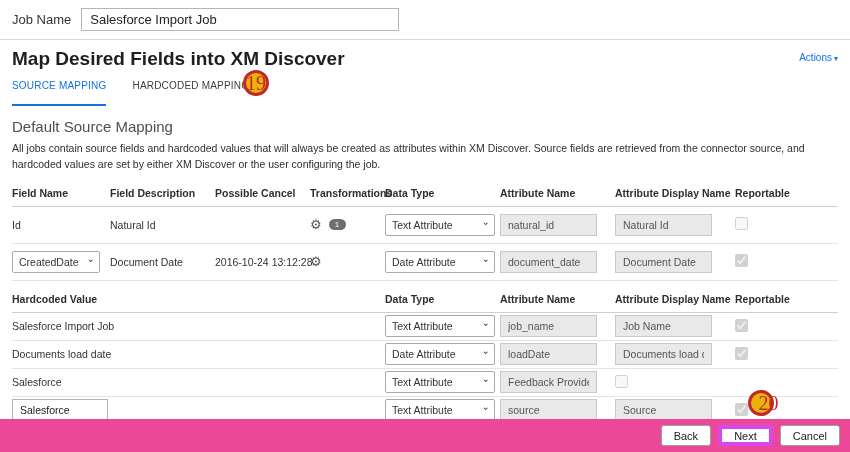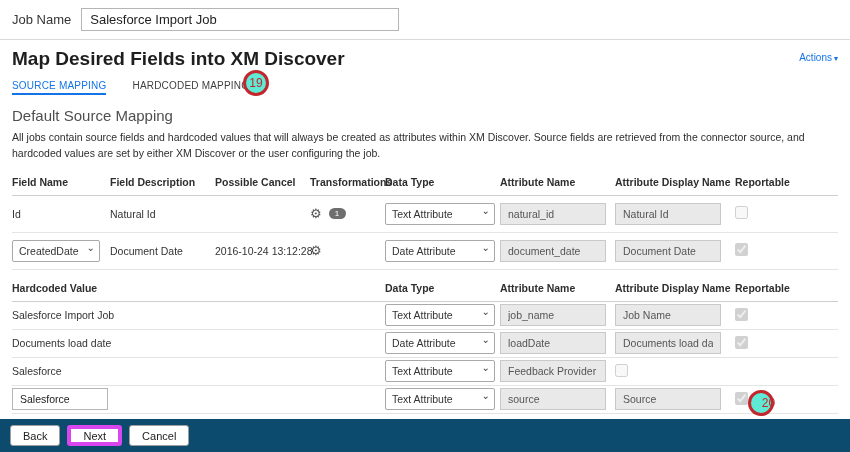--- a/index.html
+++ b/index.html
@@ -18,21 +18,21 @@
   .topbar input { width: 318px; height: 23px; border: 1px solid #b5b5b5; padding: 2px 8px; font-size: 13px; font-family: inherit; color: #222; }
 
   .page { padding: 8px 12px 0 12px; }
 
   .page-head { display: flex; justify-content: space-between; align-items: flex-start; }
   h1 { font-size: 19px; font-weight: bold; color: #1e1e1e; line-height: 22px; }
   .actions { font-size: 10px; color: #1473e6; cursor: pointer; white-space: nowrap; margin-top: 4px; }
   .actions .caret { font-size: 8px; margin-left: 2px; }
 
   .tabs { display: flex; gap: 26px; margin-top: 10px; }
-  .tab { font-size: 10px; letter-spacing: 0.2px; color: #3f3f3f; padding-bottom: 2px; border-bottom: 2px solid transparent; cursor: pointer; }
+  .tab { font-size: 10px; letter-spacing: 0.2px; color: #3f3f3f; padding-bottom: 13px; border-bottom: 2px solid transparent; cursor: pointer; }
   .tab.active { color: #1473e6; border-bottom-color: #1473e6; }
 
   .section-title { font-size: 15px; font-weight: 400; color: #4f4f4f; margin-top: 12px; }
   .section-desc { font-size: 10.5px; color: #2e2e2e; line-height: 1.5; margin-top: 6px; max-width: 828px; }
 
   
   .tbl { margin-top: 8px; }
   .tbl2 { margin-top: 6px; }
   .tr {
     display: grid;
@@ -62,49 +62,49 @@
     padding: 0 16px 0 6px; font-family: inherit; cursor: pointer;
   }
   .select-wrap::after {
     content: "⌄"; position: absolute; right: 5px; top: 2px;
     font-size: 10px; color: #444; pointer-events: none;
   }
   select.w-datatype { width: 110px; }
   select.w-field { width: 88px; }
 
   .ro-input {
-    width: 106px; height: 22px; background: #e9e9e9; border: 1px solid #c9c9c9;
+    width: 97px; height: 22px; background: #e9e9e9; border: 1px solid #c9c9c9;
     font-size: 10.5px; color: #555; padding: 0 7px; font-family: inherit;
   }
   .ed-input {
     width: 96px; height: 22px; background: #fff; border: 1px solid #b5b5b5;
     font-size: 10.5px; color: #222; padding: 0 7px; font-family: inherit;
   }
 
   input[type="checkbox"] { width: 13px; height: 13px; accent-color: #8b8b8b; }
 
   
   .footer {
     position: absolute; left: 0; right: 0; bottom: 0; height: 33px;
-    background: #0c4a6e; display: flex; align-items: center;
-    gap: 7px; padding: 0 10px; z-index: 5;
+    background: #ec4899; display: flex; align-items: center;
+    justify-content: flex-end; gap: 7px; padding: 0 10px; z-index: 5;
   }
   .btn {
     font-size: 11px; padding: 0 12px; height: 21px; background: #fff;
     border: 1px solid #9e9e9e; border-radius: 3px; color: #222;
     font-family: inherit; cursor: pointer;
   }
   .btn.primary { border: 4px solid #d946ef; }
 
   
   .step-badge {
     position: absolute; width: 26px; height: 26px;
-    border: 3px solid #c1272d; border-radius: 50%; background: #5eead4;
+    border: 3px solid #c1272d; border-radius: 50%; background: #eab308;
     color: #c1272d; display: flex; align-items: center; justify-content: center;
-    font-size: 12px; z-index: 10;
+    font-size: 20px; z-index: 10; font-family: Liberation Serif, serif;
   }
   .step-19 { left: 243px; top: 70px; }
   .step-20 { left: 748px; top: 390px; padding-left: 15px; }
 </style>
 </head>
 <body>
 
 <div class="topbar">
   <label>Job Name</label>
   <input type="text" value="Salesforce Import Job" style="">

